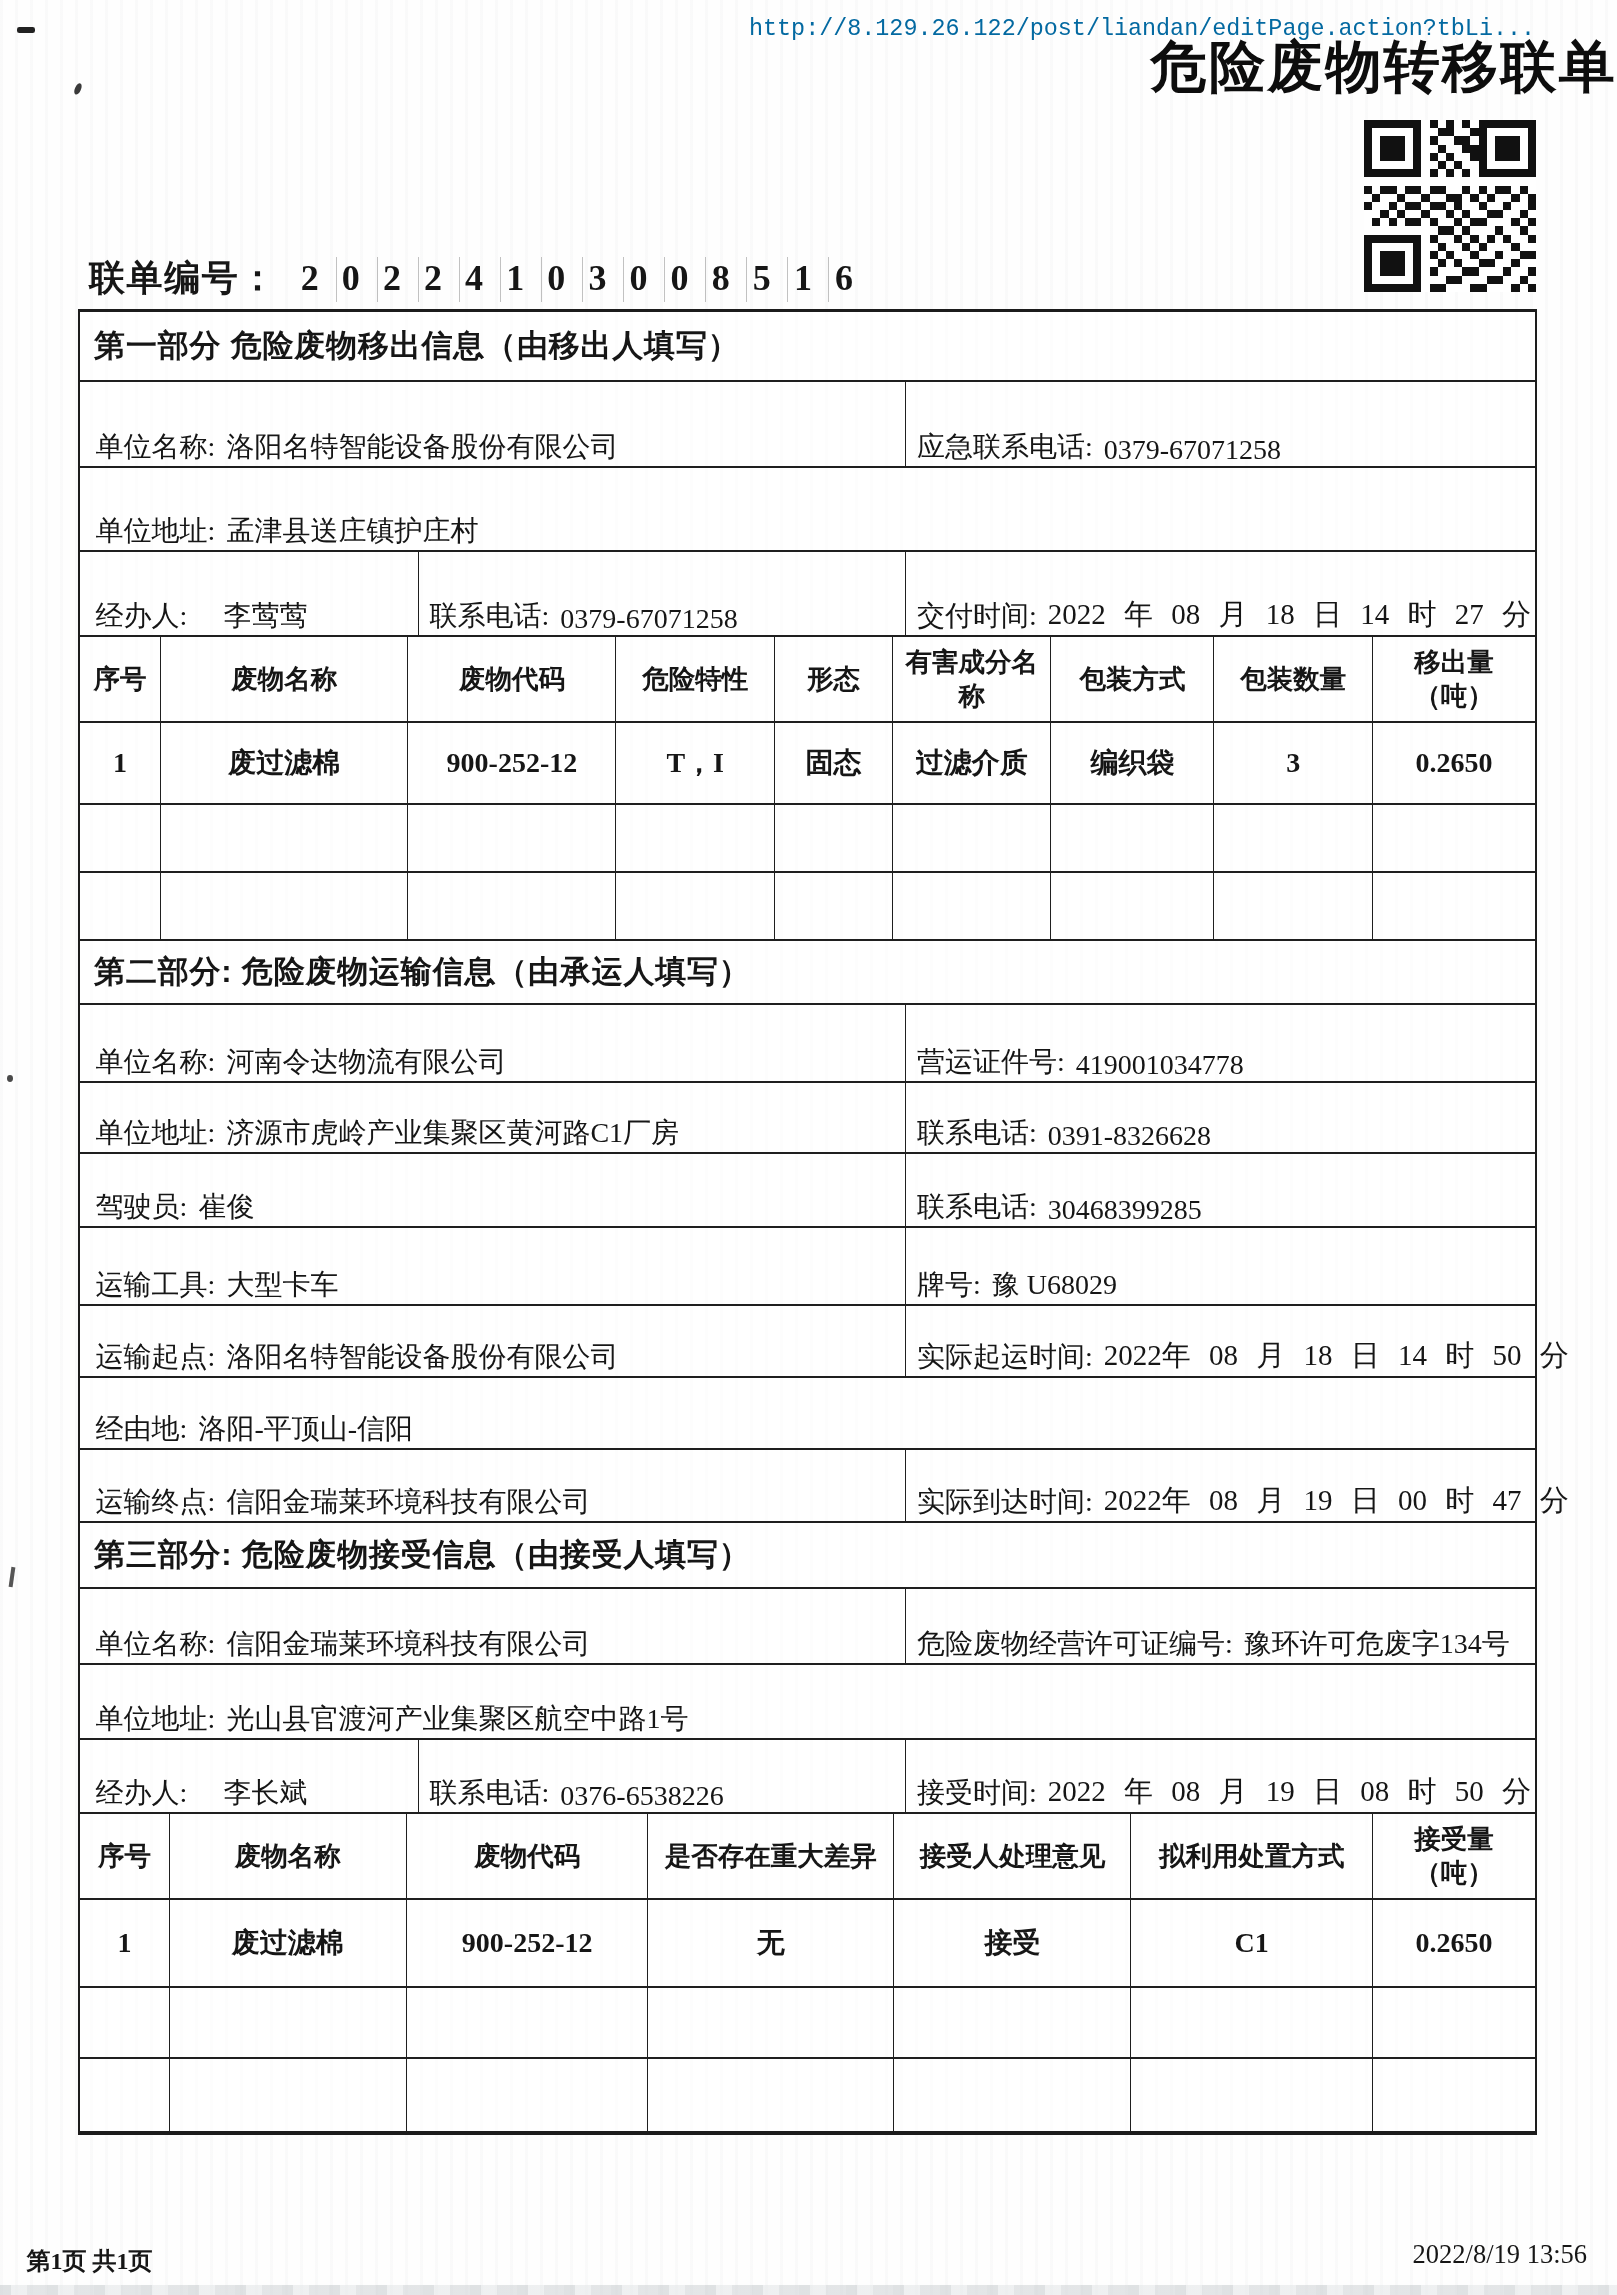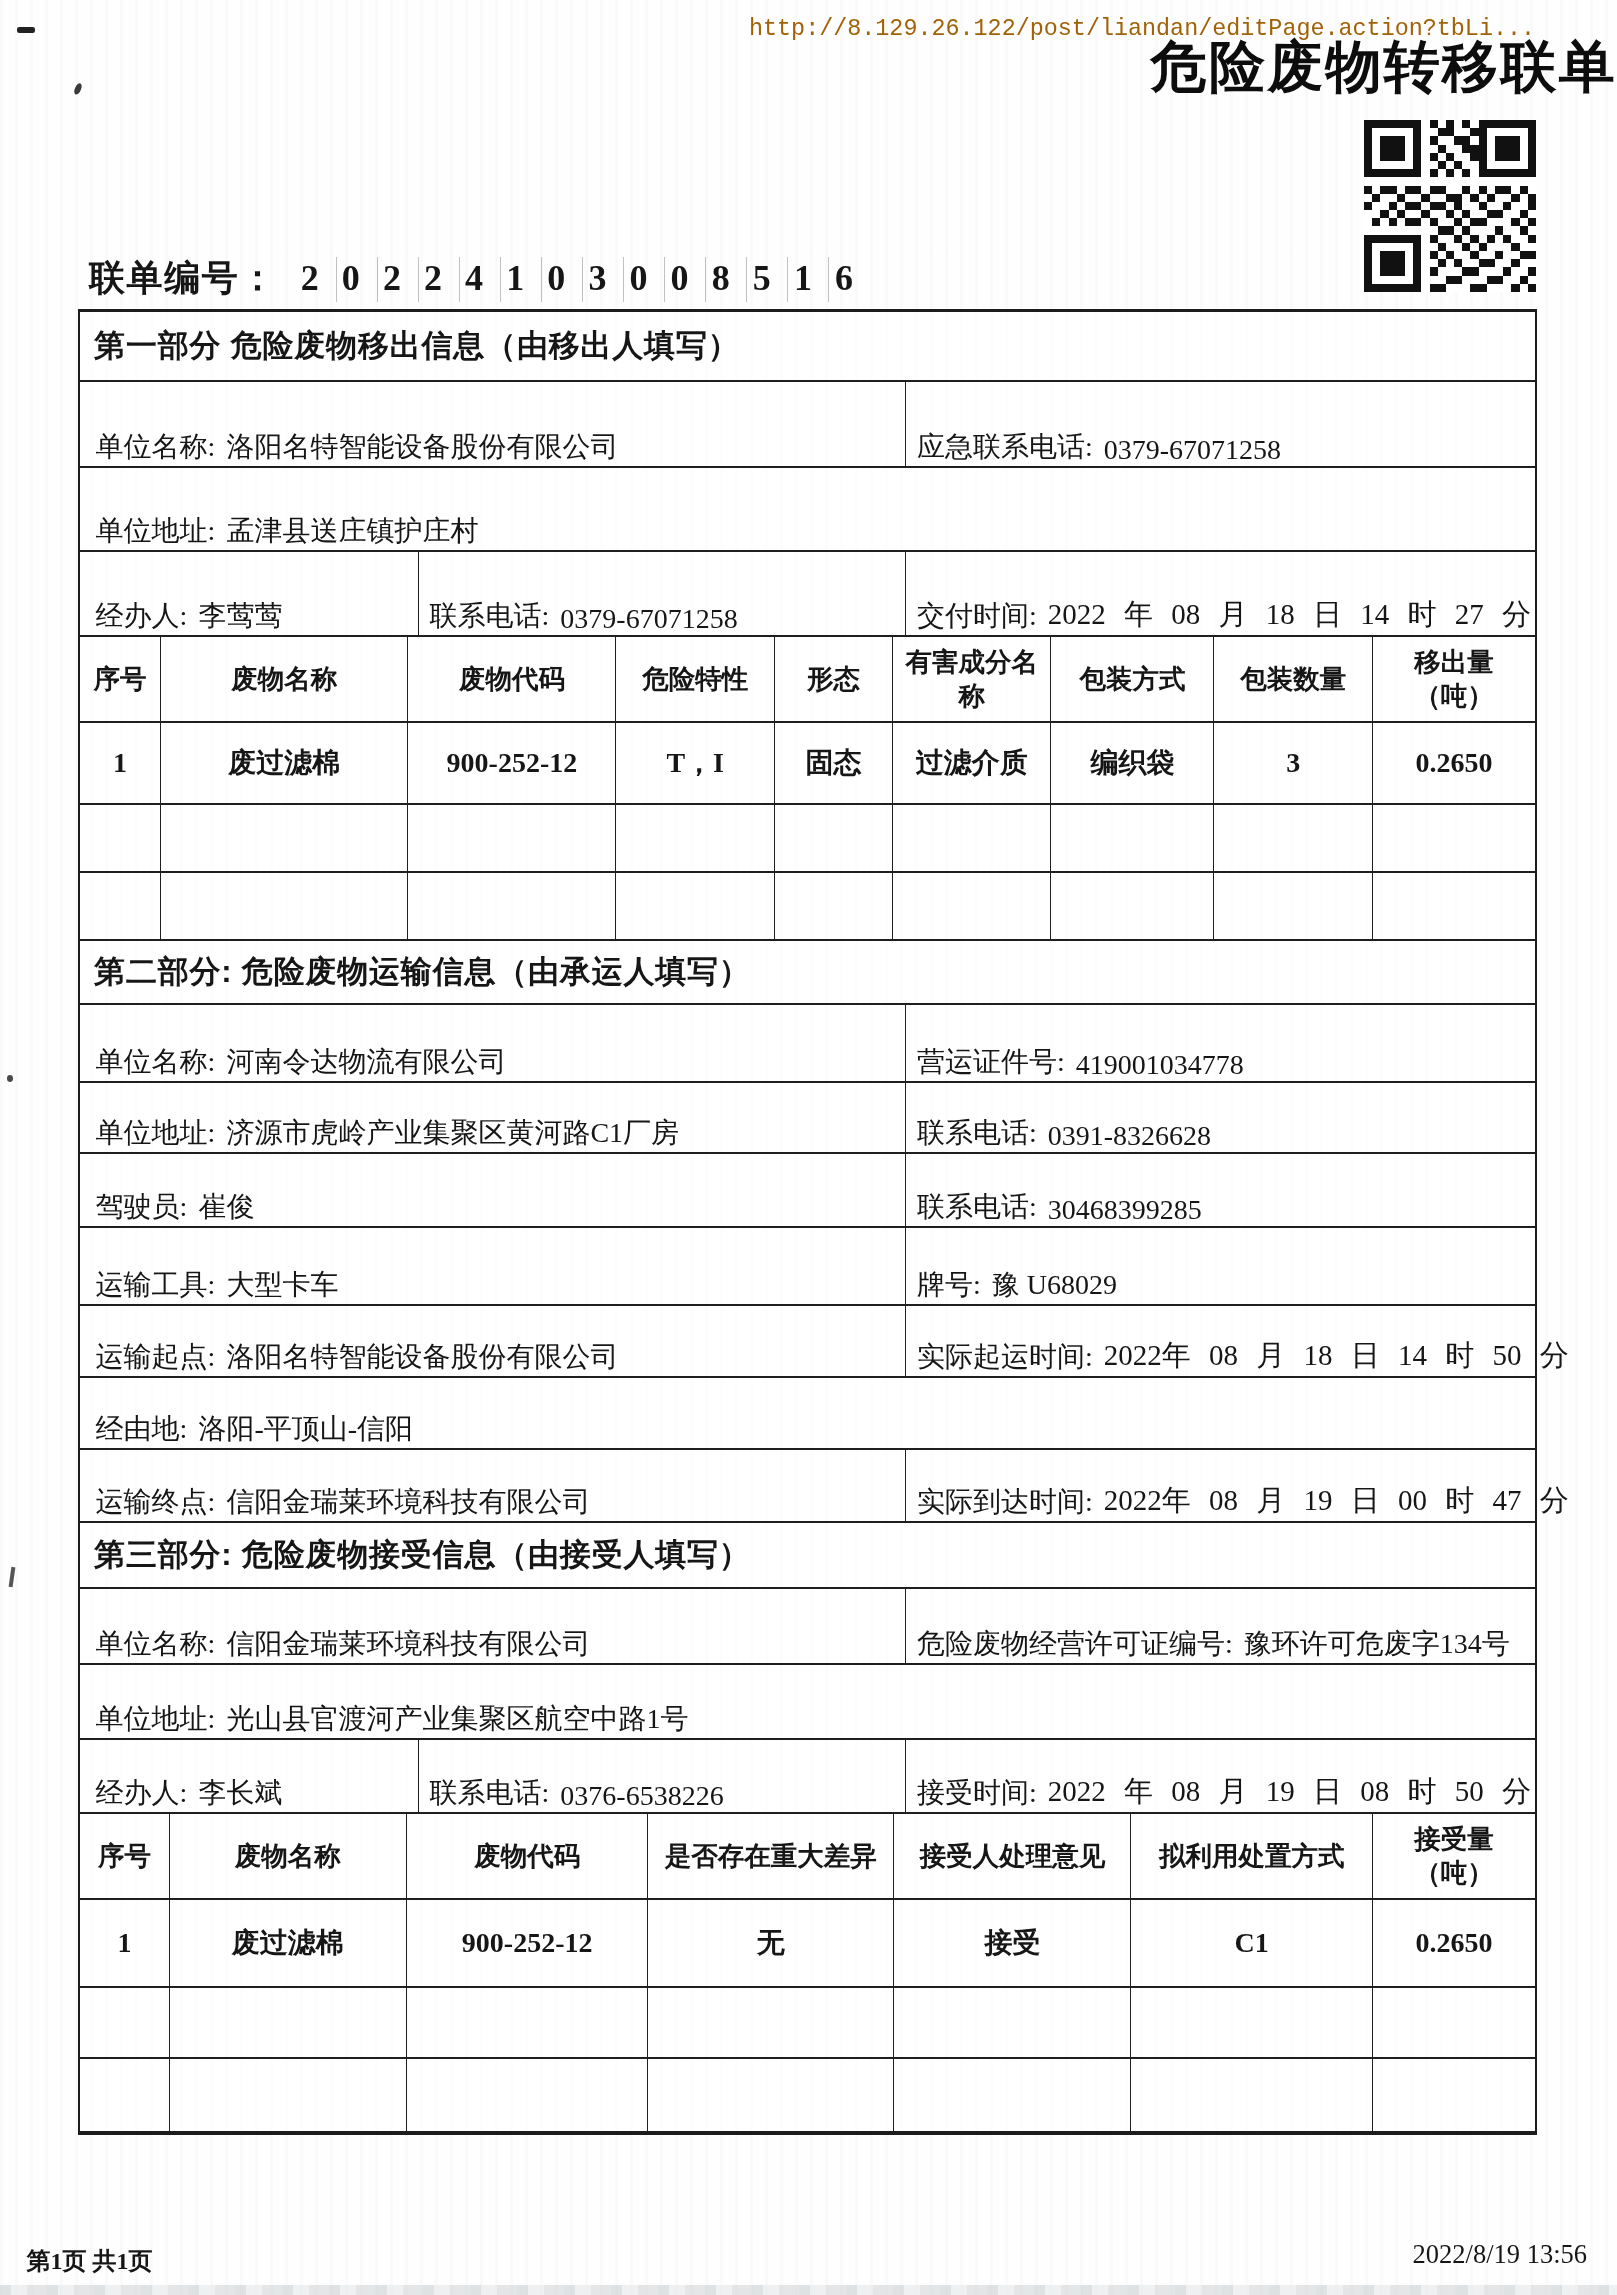--- a/index.html
+++ b/index.html
@@ -9,21 +9,21 @@
     overflow:hidden;
   }
   
   .scan-noise{
     position:absolute;inset:0;pointer-events:none;
     background:repeating-linear-gradient(90deg,rgba(60,70,80,.022) 0 3.1px,transparent 3.1px 15px);
   }
   .url{
     position:absolute;top:15.6px;left:749px;white-space:nowrap;
     font-family:"Liberation Mono","DejaVu Sans Mono",monospace;
-    font-size:23.4px;color:#a16207;
+    font-size:23.4px;color:#0369a1;
   }
   .doc-title{
     position:absolute;top:30px;left:0;width:100%;margin:0;text-align:right;
     font-family:"Liberation Sans","DejaVu Sans",sans-serif;
     font-size:56px;font-weight:bold;letter-spacing:2.3px;color:#0d0d0d;
   }
   .qr{position:absolute;left:1364px;top:120px;}
   .serial{position:absolute;left:89px;top:254px;display:flex;align-items:baseline;}
   .serial-label{
     font-family:"Liberation Sans","DejaVu Sans",sans-serif;
@@ -56,21 +56,21 @@
   .pad-l{padding-left:15.6px;}
   .time .val{font-size:29px;word-spacing:11px;}
   .th{
     justify-content:center;text-align:center;font-size:26.5px;font-weight:bold;
     line-height:1.3;padding:0 6.2px;
   }
   .td{justify-content:center;text-align:center;font-size:28px;font-weight:600;}
   
   .cw-main{width:56.7%;}
   .cw-side{width:43.3%;}
-  .cw-agent{width:23.2%;}
+  .cw-agent{width:23.2%;gap:25px;}
   .cw-phone{width:33.5%;}
   .cw-full{width:100%;}
   .w1{width:5.5%;}  .w2{width:17%;}   .w3{width:14.3%;} .w4{width:10.9%;}
   .w5{width:8.1%;}  .w6{width:10.9%;} .w7{width:11.2%;} .w8{width:10.9%;} .w9{width:11.2%;}
   .r1{width:6.1%;}  .r2{width:16.3%;} .r3{width:16.6%;} .r4{width:16.9%;}
   .r5{width:16.3%;} .r6{width:16.6%;} .r7{width:11.2%;}
   .footer-left{position:absolute;left:26.5px;top:2245px;font-size:24px;font-weight:600;}
   .footer-right{position:absolute;right:30px;top:2239px;font-size:26.5px;}
   .scan-strip{
     position:absolute;left:0;right:0;bottom:0;height:10px;opacity:.55;

